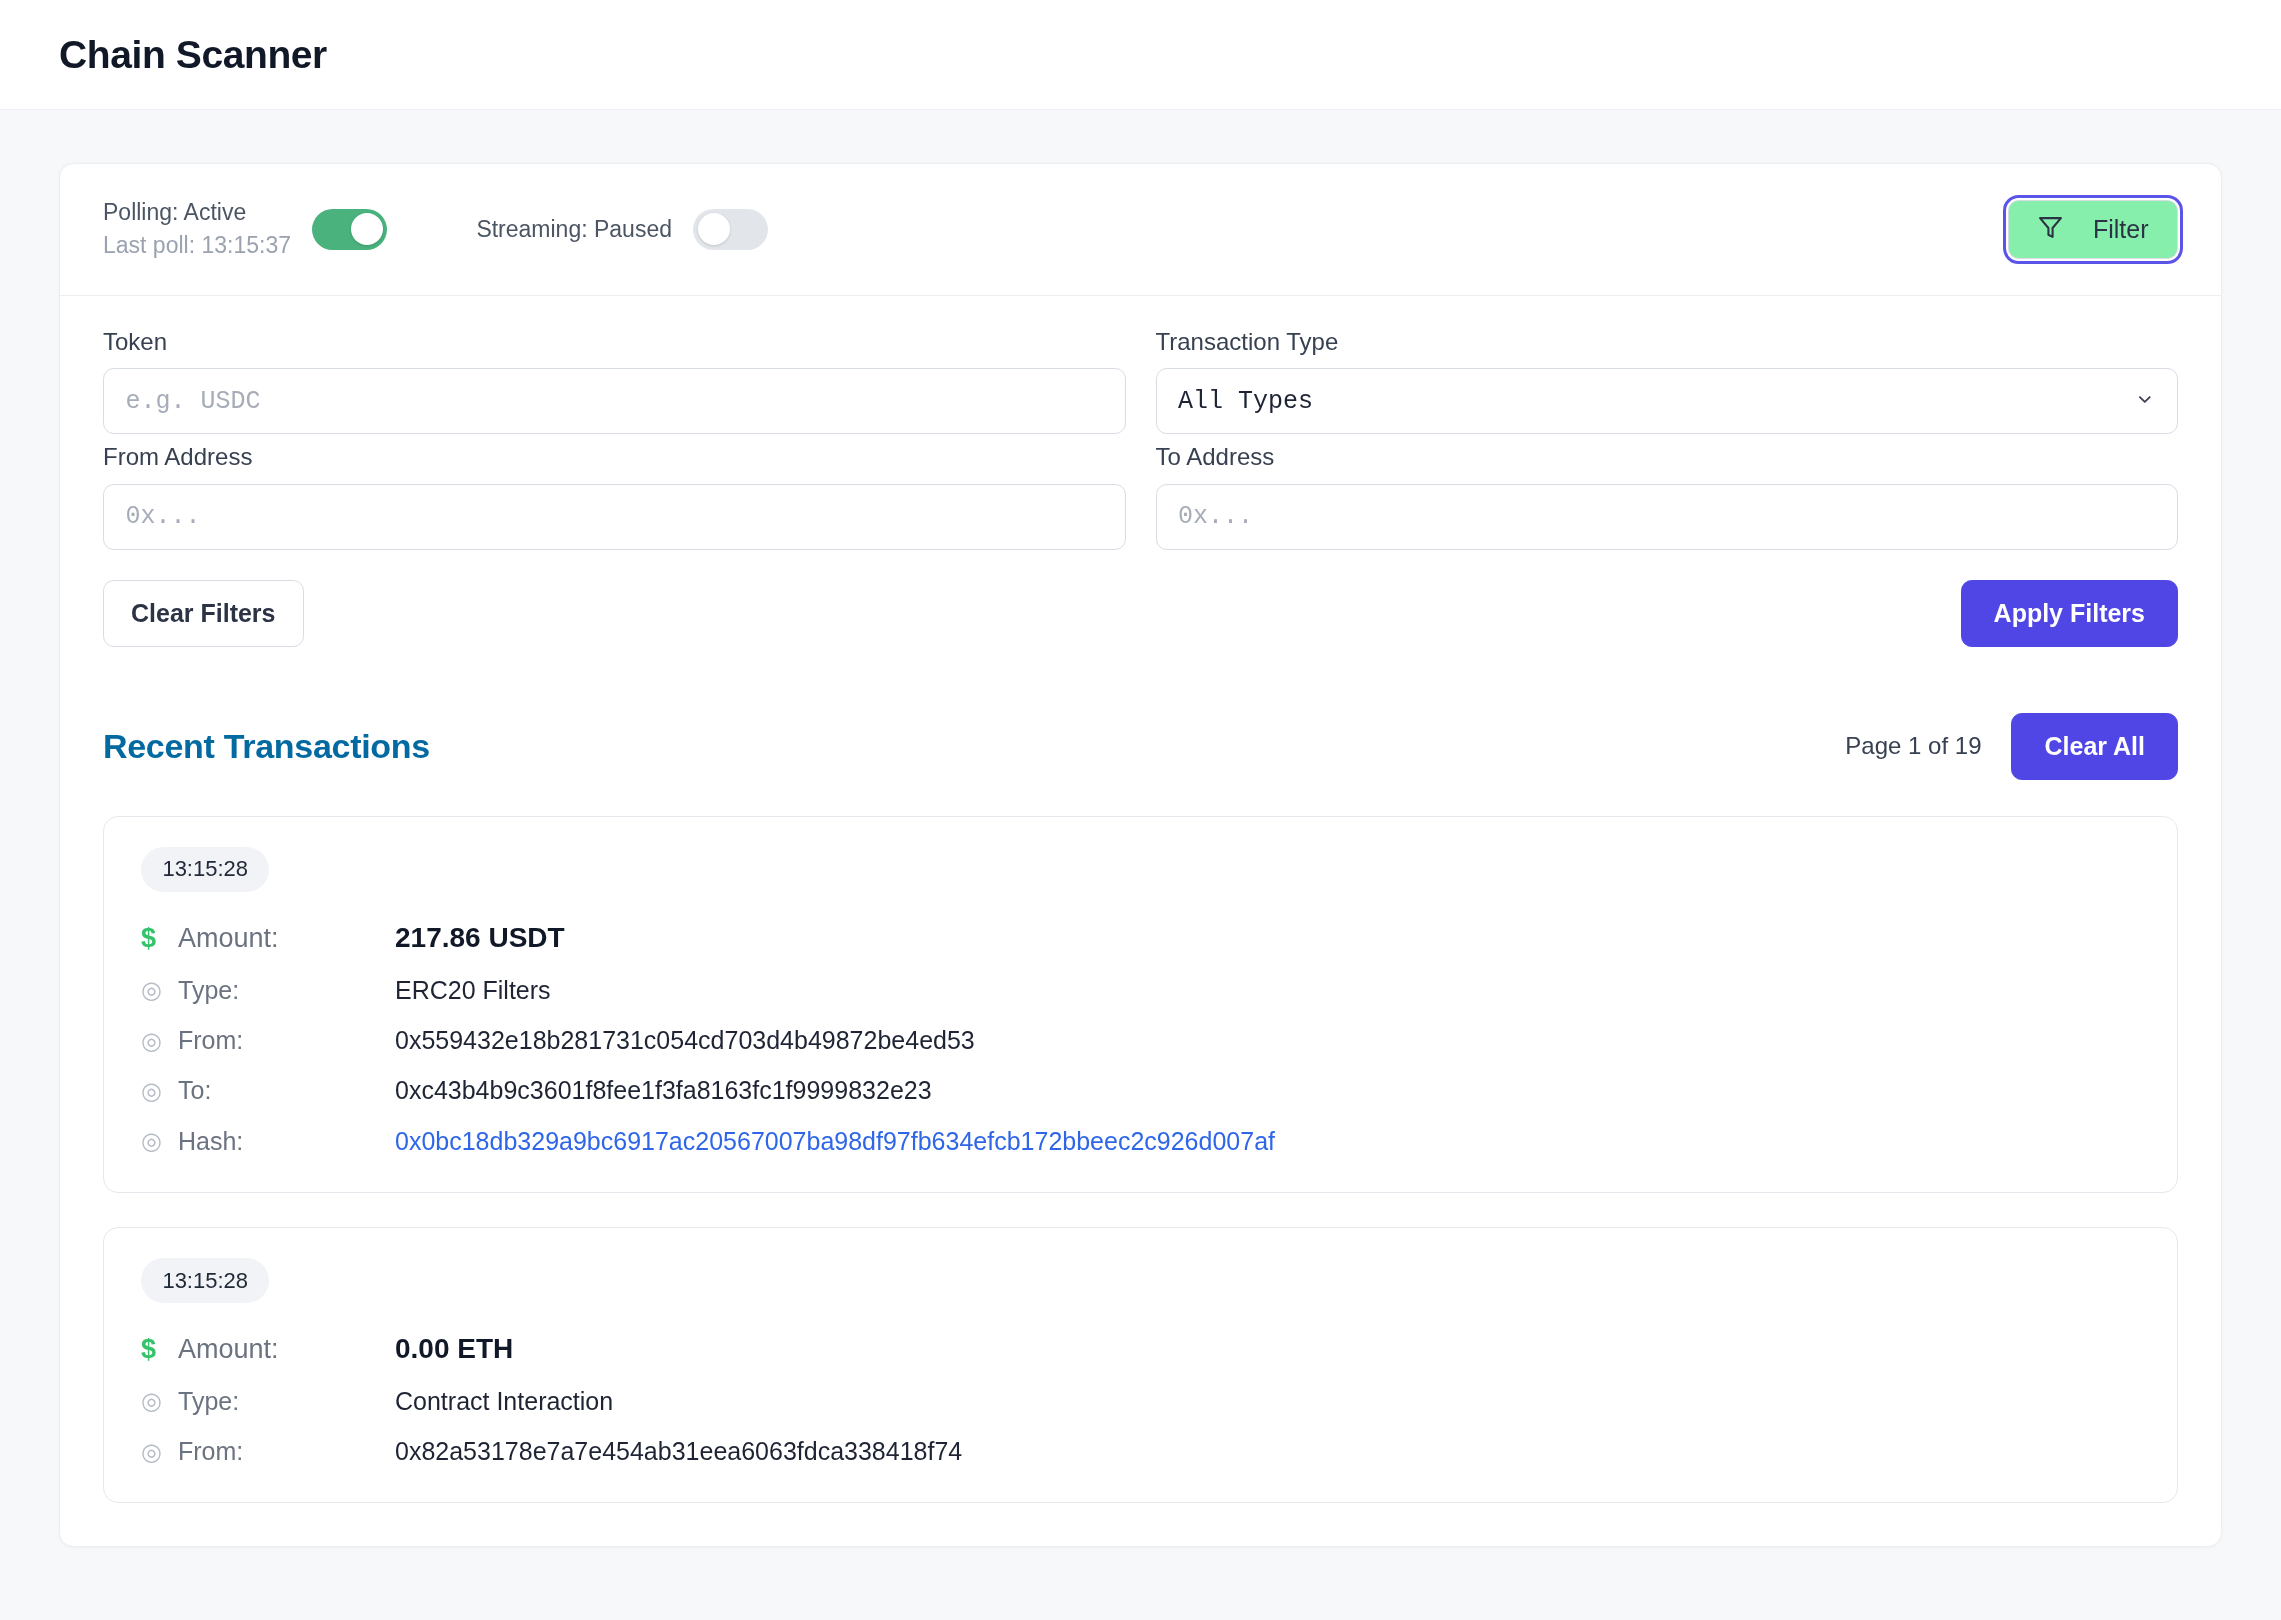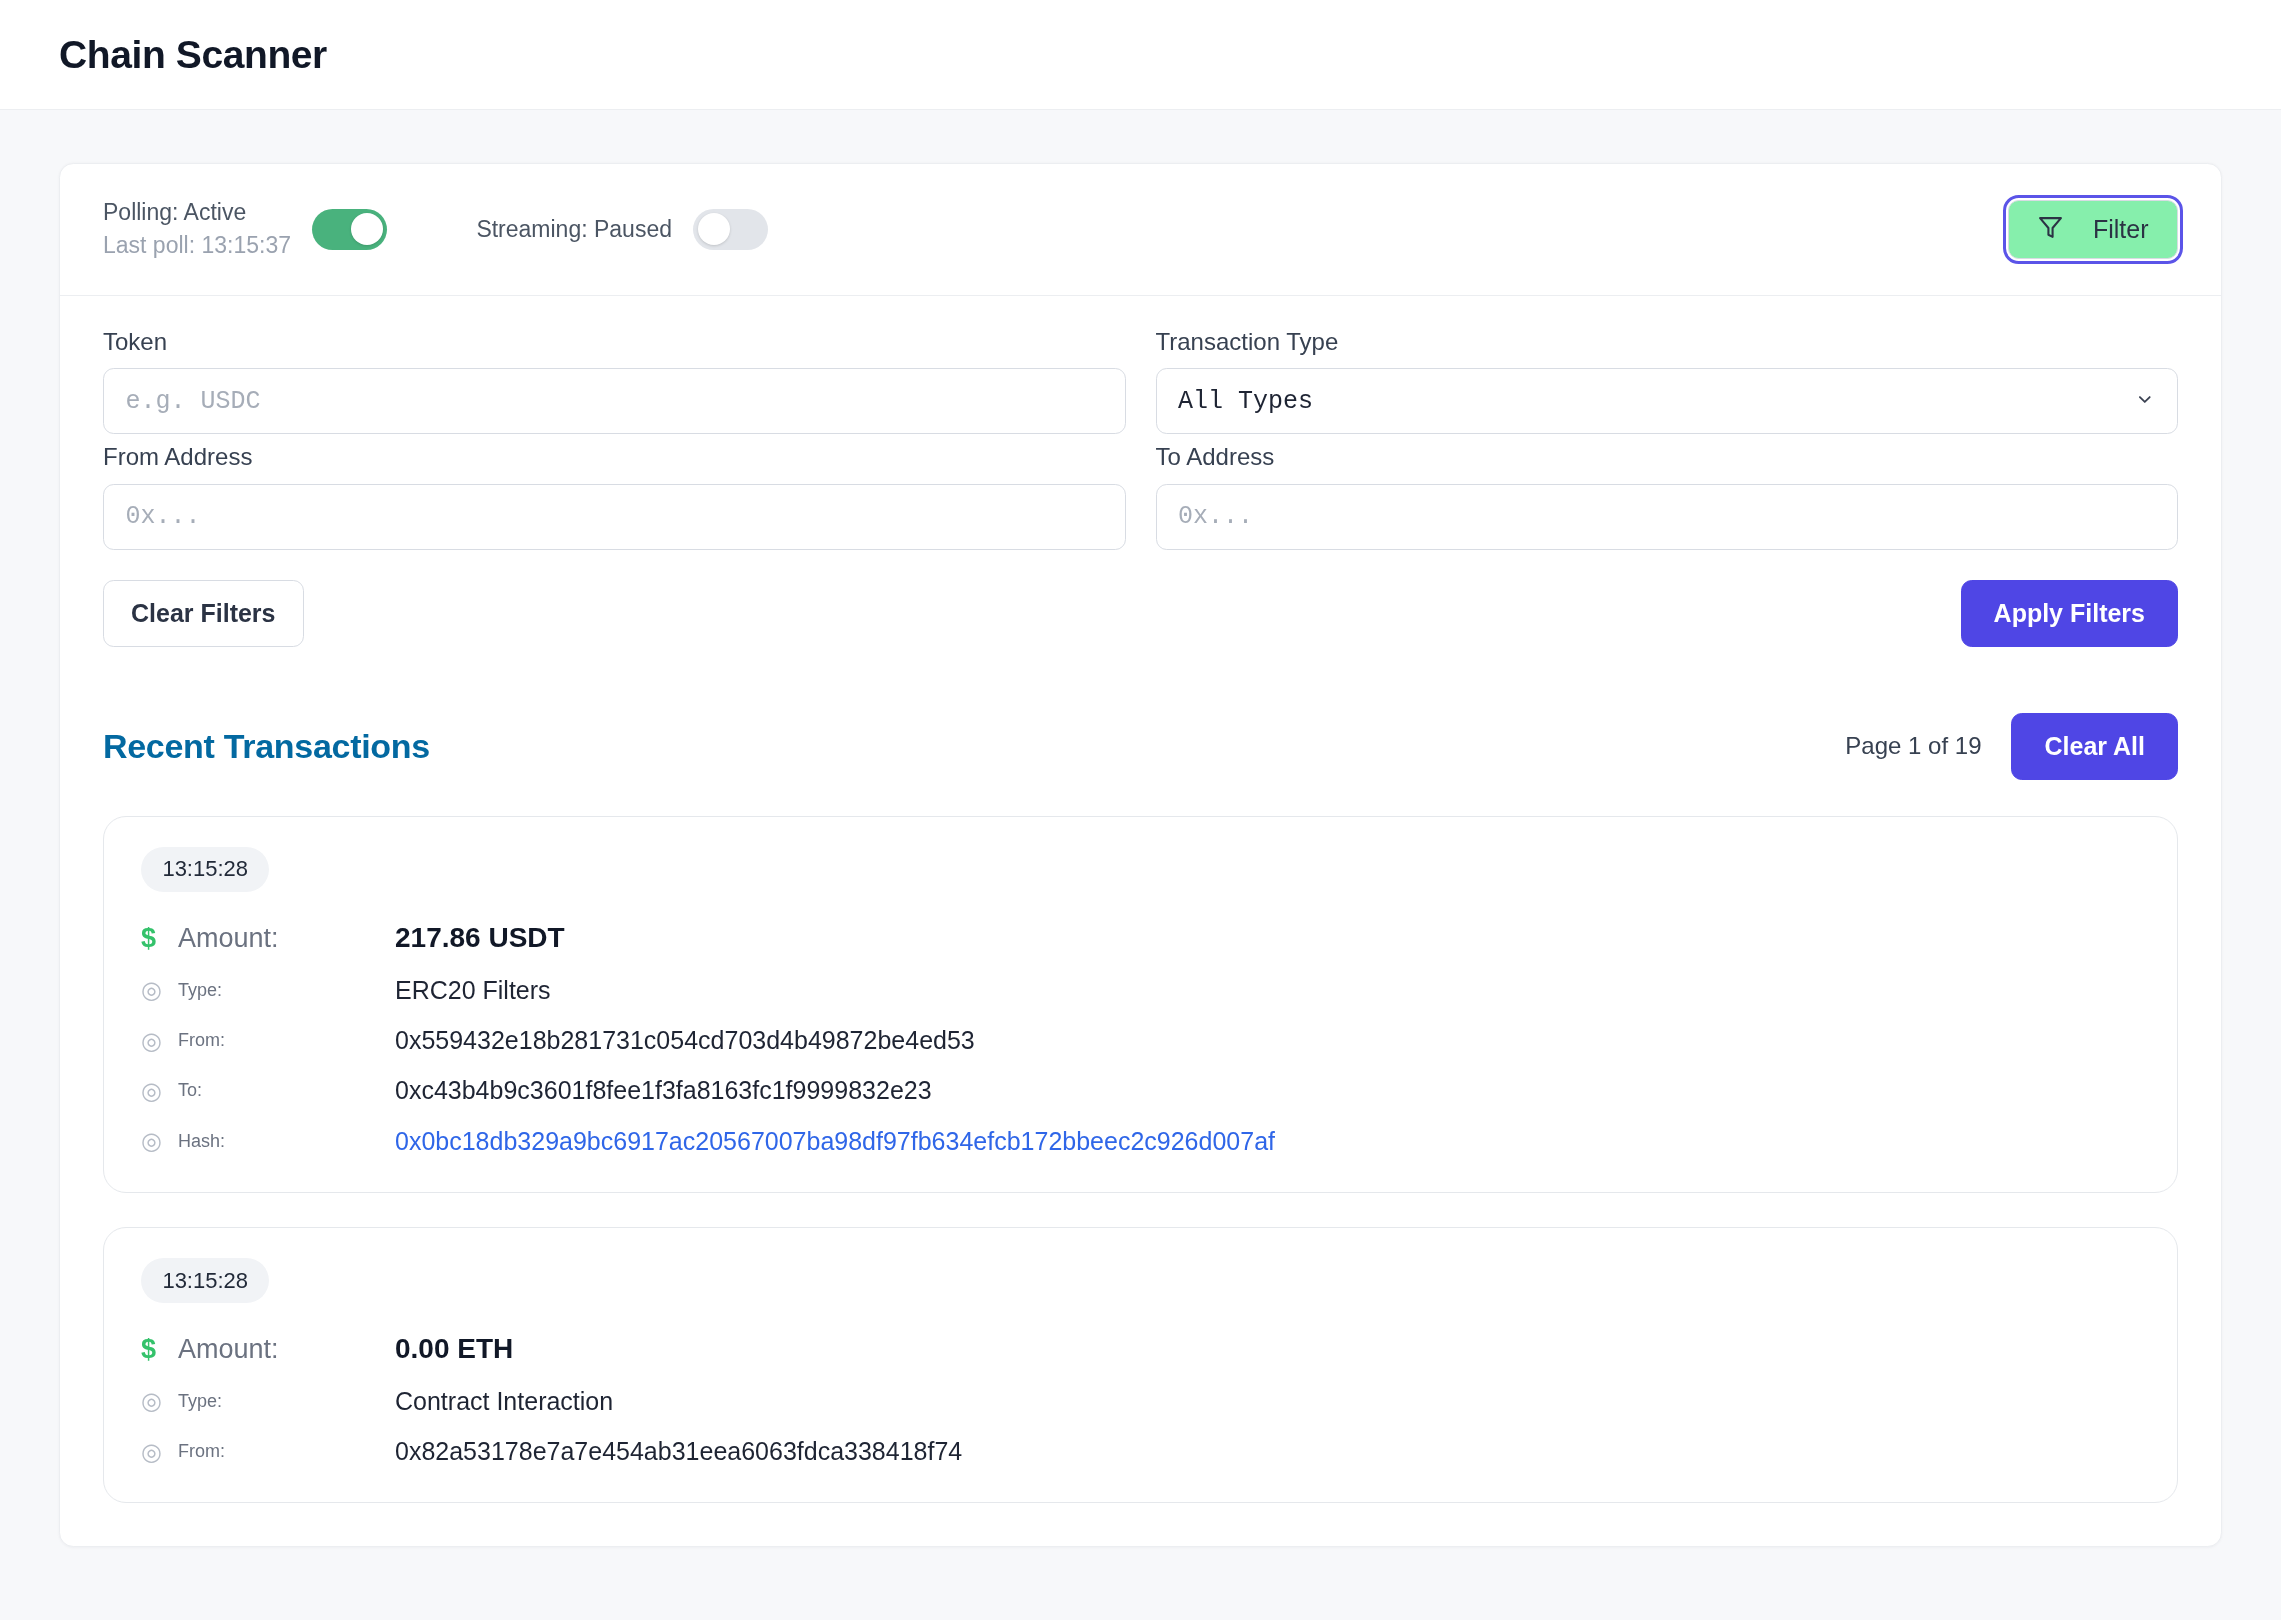--- a/index.html
+++ b/index.html
@@ -190,21 +190,21 @@
   }
   .tx-header-right {
     display: flex;
     align-items: center;
     gap: 30px;
   }
   .page-indicator { font-size: 24px; color: #374151; }
 
   .tx-card {
     border: 0.9px solid #e5e8ec;
-    border-radius: 23px;
+    border-radius: 15px;
     background: #ffffff;
     padding: 30px 34px 36px 37px;
     margin-bottom: 34px;
   }
   .tx-card:last-child { margin-bottom: 0; }
 
   .tx-time {
     display: inline-block;
     background: #f1f3f6;
     border-radius: 890px;
@@ -236,21 +236,21 @@
     font-size: 28px;
     font-weight: bold;
     color: #111827;
   }
 
   .tx-detail-row {
     display: flex;
     align-items: center;
     margin-top: 21.4px;
   }
-  .tx-detail-row .row-label { font-size: 18px; }
+  .tx-detail-row .row-label { font-size: 25px; }
   .row-value {
     font-size: 25px;
     color: #1e2433;
   }
   .row-value.link {
     color: #2f66e8;
     text-decoration: none;
     cursor: pointer;
   }
 </style>

